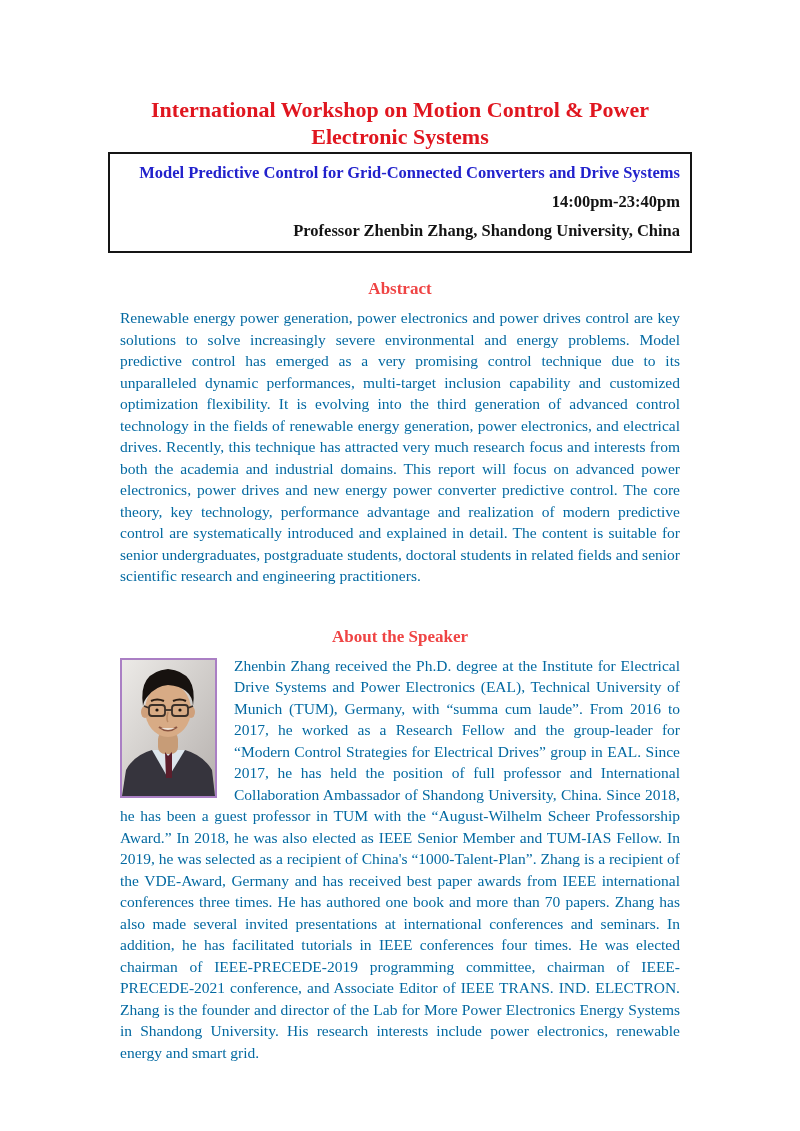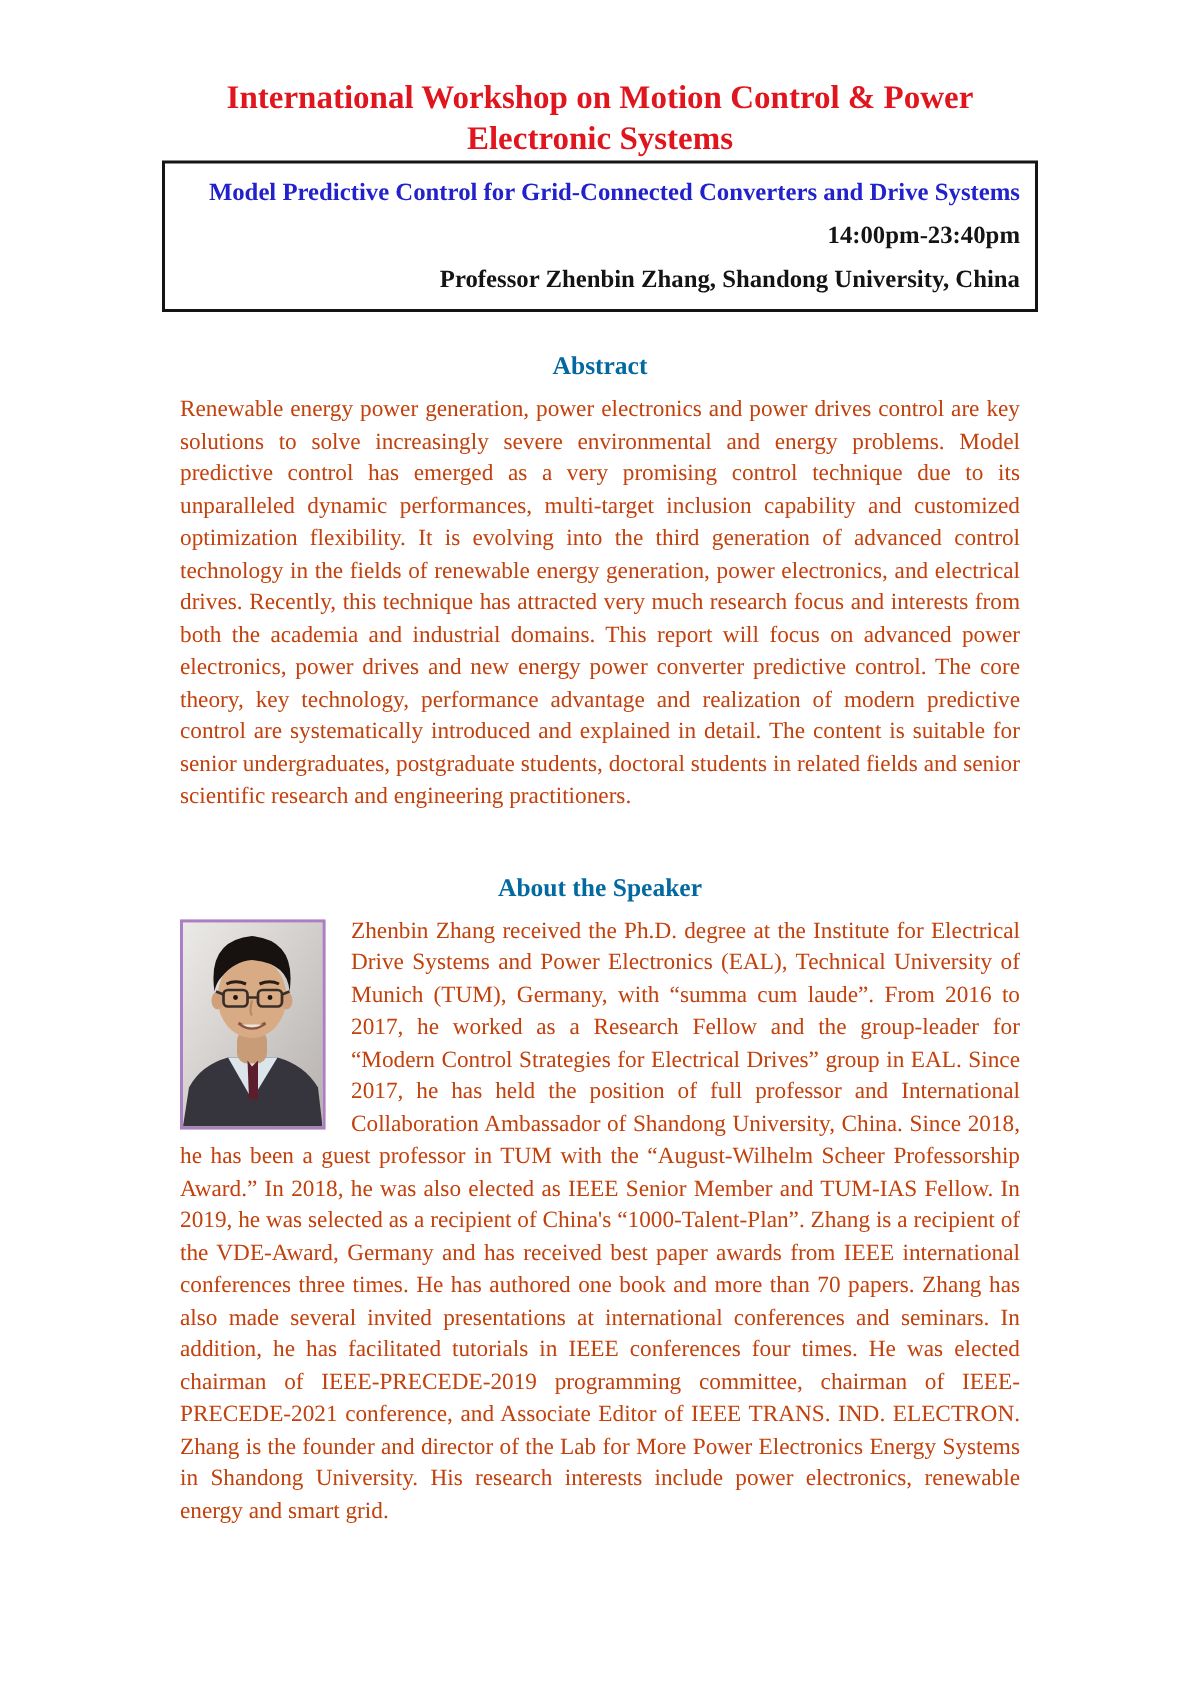--- a/index.html
+++ b/index.html
@@ -3,21 +3,21 @@
 <meta charset="utf-8">
 <style>
   html, body { margin: 0; padding: 0; background: #ffffff; }
   .page {
     position: relative;
     width: 800px;
     height: 1131px;
     margin: 0 auto;
     background: #ffffff;
     box-sizing: border-box;
-    padding: 51px 120px 0 120px;
+    padding: 96px 120px 0 120px;
     font-family: "Liberation Serif", "DejaVu Serif", serif;
     color: #1d1d1f;
     overflow: hidden;
   }
   .workshop-title {
     margin: 0 -14px;
     text-align: center;
     font-size: 22px;
     line-height: 27px;
     font-weight: bold;
@@ -40,30 +40,30 @@
     font-weight: bold;
     font-size: 16.5px;
     line-height: 20px;
     margin-top: 9px;
     color: #141414;
   }
   .section-heading {
     text-align: center;
     font-size: 17px;
     font-weight: bold;
-    color: #0369a1;
+    color: #ef4444;
     margin: 26px 0 8px 0;
   }
   .section-heading.speaker-h { margin-top: 40px; text-align: center; }
   .body-text {
     font-size: 15.5px;
     line-height: 21.5px;
     text-align: justify;
     margin: 0;
-    color: #c2410c;
+    color: #0369a1;
   }
   .photo-frame {
     float: left;
     width: 97px;
     height: 140px;
     box-sizing: border-box;
     border: 2px solid #aa7fc4;
     background: #d9d5d2;
     margin: 3px 17px 5px 0;
   }

